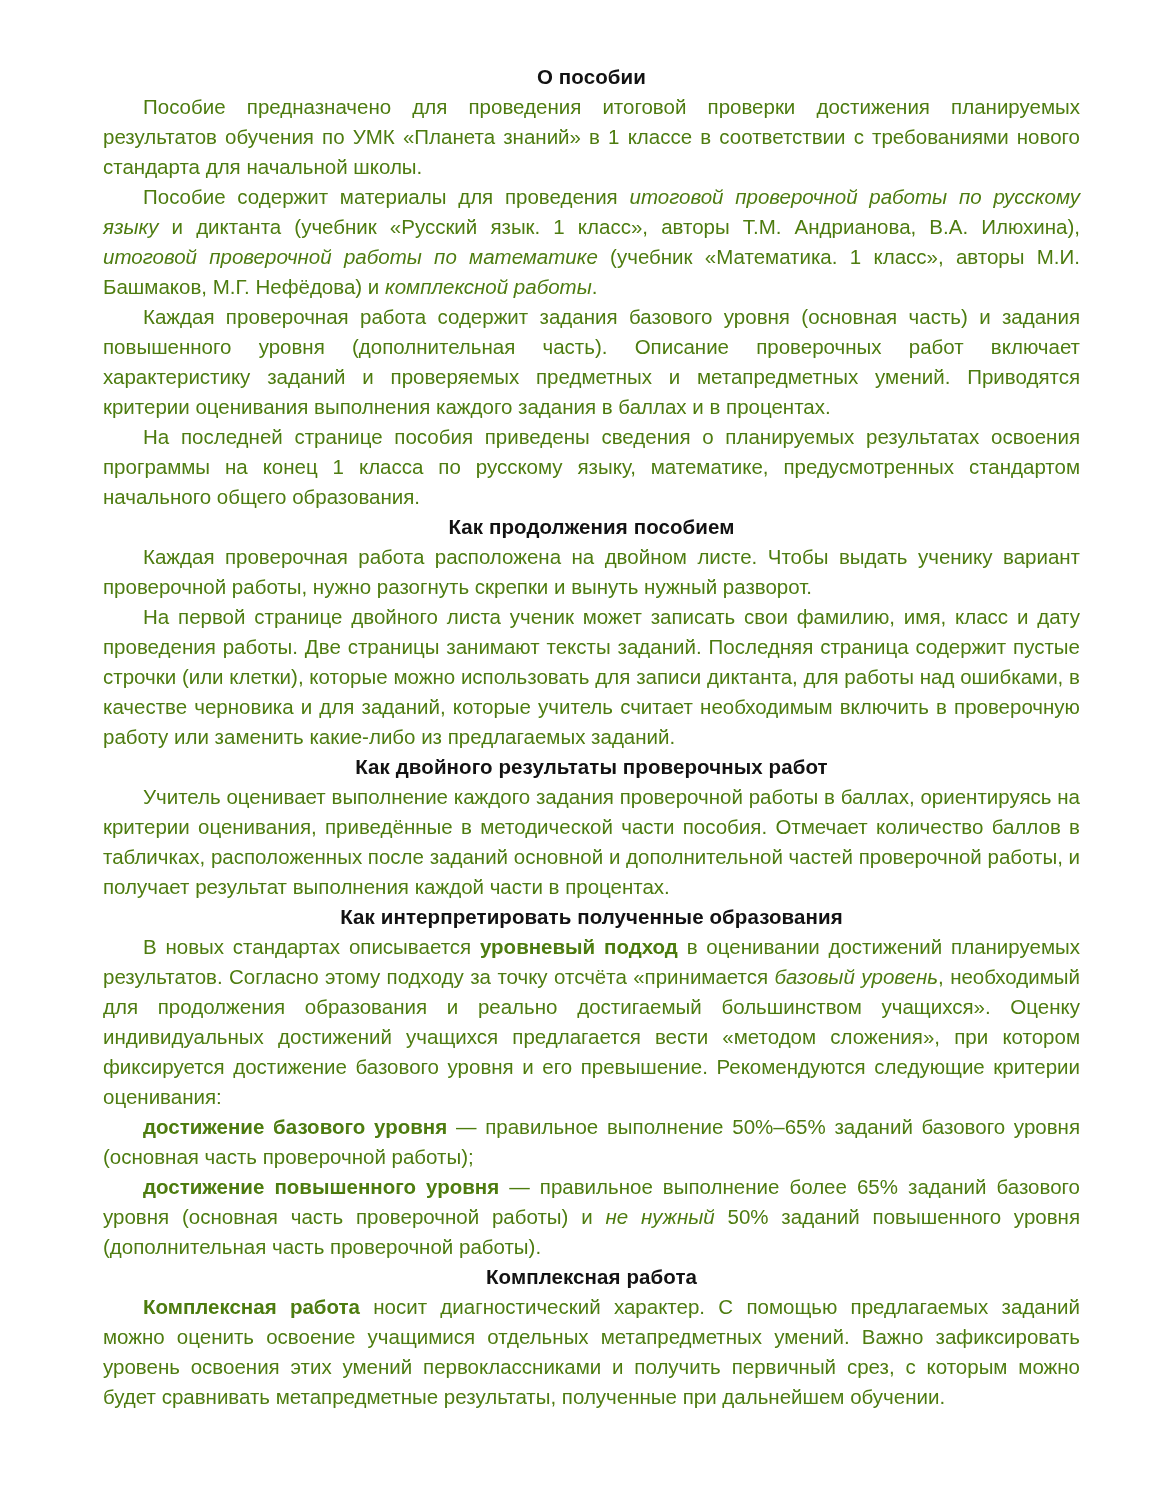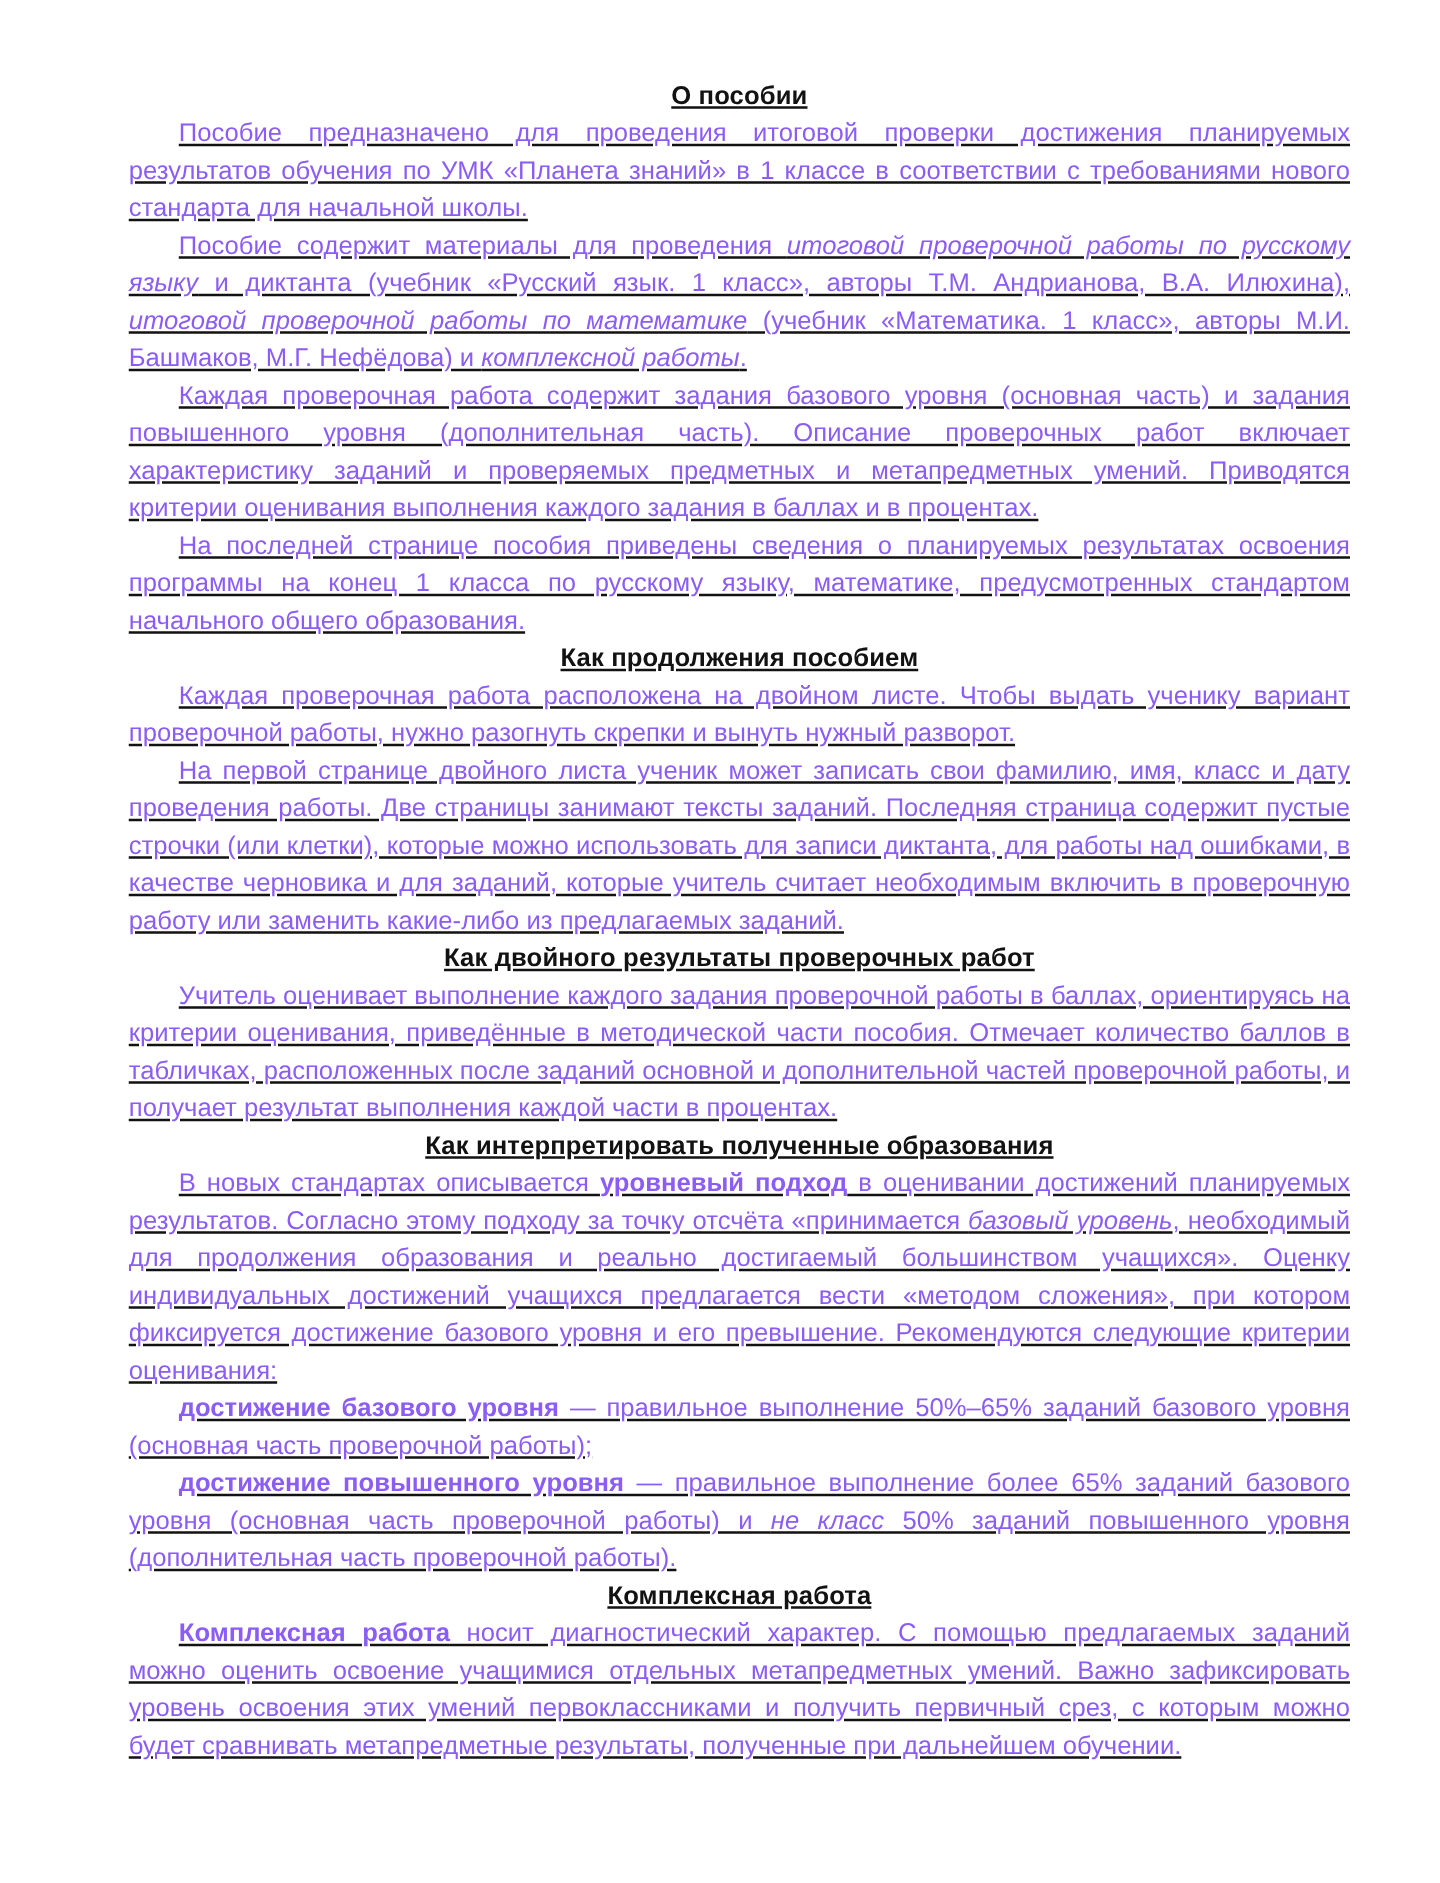--- a/index.html
+++ b/index.html
@@ -20,21 +20,20 @@
     position: relative;
     width: 1152px;
     height: 1506px;
     background: #ffffff;
     box-sizing: border-box;
     padding: 62px 72px 0 103px;
   }
 
   .content {
     width: 977px;
-    text-decoration: underline;
   }
 
   h2.heading {
     font-size: 20.5px;
     font-weight: bold;
     text-align: center;
     margin: 0 0 0 0;
     padding: 0;
     line-height: 30px;
     letter-spacing: 0.1px;
@@ -42,21 +41,21 @@
   }
 
   p.para {
     font-size: 20.5px;
     line-height: 30px;
     margin: 0;
     padding: 0;
     text-align: justify;
     text-justify: inter-word;
     text-indent: 40px;
-    color: #8b5cf6;
+    color: #4d7c0f;
     hyphens: manual;
   }
 
   
   b, strong {
     font-weight: bold;
   }
   i, em {
     font-style: italic;
   }
@@ -72,17 +71,17 @@
       <p class="para"><span>Каждая проверочная работа содержит задания базового уровня (основная часть) и задания повышенного уровня (дополнительная часть). Описание проверочных работ включает характеристику заданий и проверяемых предметных и метапредметных умений. Приводятся критерии оценивания выполнения каждого задания в баллах и в процентах.</span></p>
       <p class="para"><span>На последней странице пособия приведены сведения о планируемых результатах освоения программы на конец 1 класса по русскому языку, математике, предусмотренных стандартом начального общего образования.</span></p>
       <h2 class="heading">Как продолжения пособием</h2>
       <p class="para"><span>Каждая проверочная работа расположена на двойном листе. Чтобы выдать ученику вариант проверочной работы, нужно разогнуть скрепки и вынуть нужный разворот.</span></p>
       <p class="para"><span>На первой странице двойного листа ученик может записать свои фамилию, имя, класс и дату проведения работы. Две страницы занимают тексты заданий. Последняя страница содержит пустые строчки (или клетки), которые можно использовать для записи диктанта, для работы над ошибками, в качестве черновика и для заданий, которые учитель считает необходимым включить в проверочную работу или заменить какие-либо из предлагаемых заданий.</span></p>
       <h2 class="heading">Как двойного результаты проверочных работ</h2>
       <p class="para"><span>Учитель оценивает выполнение каждого задания проверочной работы в баллах, ориентируясь на критерии оценивания, приведённые в методической части пособия. Отмечает количество баллов в табличках, расположенных после заданий основной и дополнительной частей проверочной работы, и получает результат выполнения каждой части в процентах.</span></p>
       <h2 class="heading">Как интерпретировать полученные образования</h2>
       <p class="para"><span>В новых стандартах описывается </span><b>уровневый подход</b><span> в оценивании достижений планируемых результатов. Согласно этому подходу за точку отсчёта «принимается </span><i>базовый уровень</i><span>, необходимый для продолжения образования и реально достигаемый большинством учащихся». Оценку индивидуальных достижений учащихся предлагается вести «методом сложения», при котором фиксируется достижение базового уровня и его превышение. Рекомендуются следующие критерии оценивания:</span></p>
       <p class="para"><b>достижение базового уровня</b><span> — правильное выполнение 50%–65% заданий базового уровня (основная часть проверочной работы);</span></p>
-      <p class="para"><b>достижение повышенного уровня</b><span> — правильное выполнение более 65% заданий базового уровня (основная часть проверочной работы) и </span><i>не класс</i><span> 50% заданий повышенного уровня (дополнительная часть проверочной работы).</span></p>
+      <p class="para"><b>достижение повышенного уровня</b><span> — правильное выполнение более 65% заданий базового уровня (основная часть проверочной работы) и </span><i>не нужный</i><span> 50% заданий повышенного уровня (дополнительная часть проверочной работы).</span></p>
       <h2 class="heading">Комплексная работа</h2>
       <p class="para"><b>Комплексная работа</b><span> носит диагностический характер. С помощью предлагаемых заданий можно оценить освоение учащимися отдельных метапредметных умений. Важно зафиксировать уровень освоения этих умений первоклассниками и получить первичный срез, с которым можно будет сравнивать метапредметные результаты, полученные при дальнейшем обучении.</span></p>
     </div>
 </div>
 
 </body></html>

